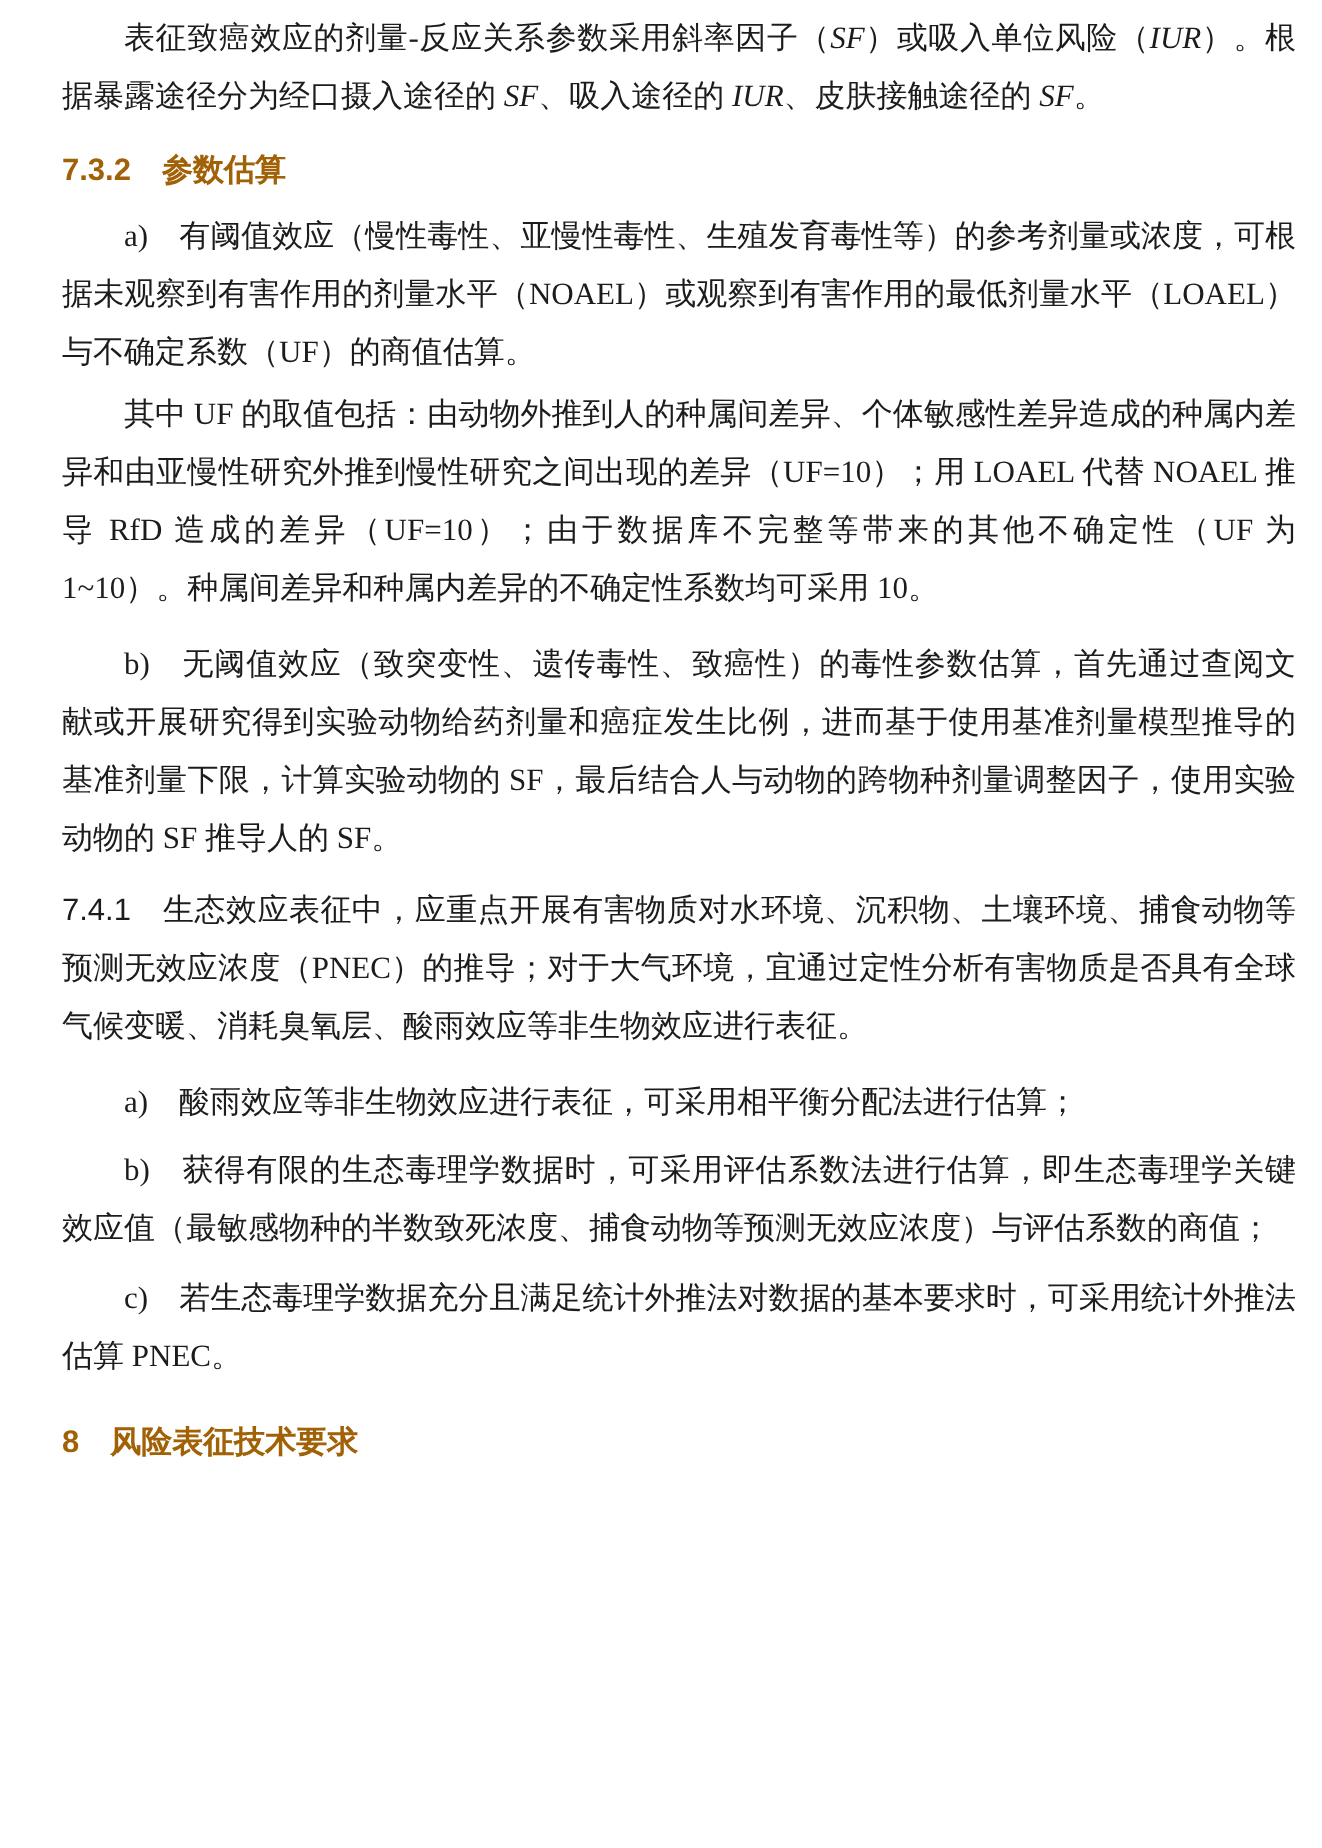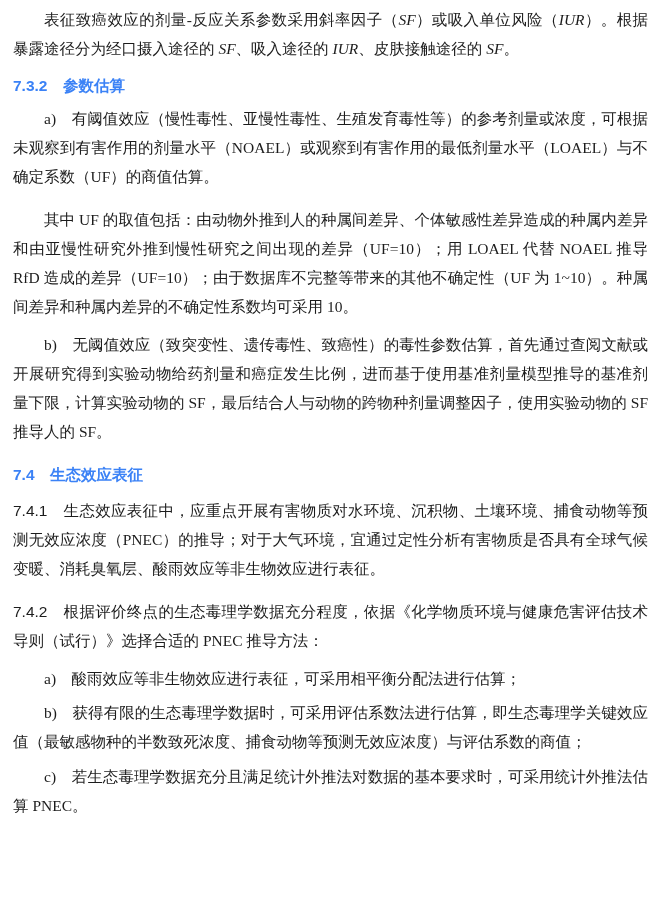--- a/index.html
+++ b/index.html
@@ -4,44 +4,44 @@
 <style>
   html, body {
     margin: 0;
     padding: 0;
     background: #ffffff;
   }
   .page {
     box-sizing: border-box;
     width: 661px;
     height: 924px;
-    padding: 5px 13px 0 13px;
+    padding: 5px 13px 0 31px;
     overflow: hidden;
     background: #ffffff;
     color: #1c1c1c;
     font-family: "Liberation Serif", "DejaVu Serif", serif;
     font-size: 15.5px;
     line-height: 29px;
   }
   .block {
     margin: 0;
     text-align: justify;
   }
   .indent { text-indent: 2em; }
   .heading {
     font-family: "Liberation Sans", "DejaVu Sans", sans-serif;
     font-weight: bold;
     text-align: left;
-    color: #3b82f6;
+    color: #a16207;
   }
   .num {
     font-family: "Liberation Sans", "DejaVu Sans", sans-serif;
   }
   i { font-style: italic; }
-  .mt2  { margin-top: 14px; }
+  .mt2  { margin-top: 2px; }
   .mt4  { margin-top: 4px; }
   .mt5  { margin-top: 5px; }
   .mt6  { margin-top: 6px; }
   .mt7  { margin-top: 7px; }
   .mt8  { margin-top: 8px; }
   .mt9  { margin-top: 9px; }
   .mt14 { margin-top: 14px; }
   .mt16 { margin-top: 16px; }
 </style>
 </head>
@@ -52,28 +52,27 @@
 
   <p class="block heading mt8"><span class="num">7.3.2</span><span>　参数估算</span></p>
 
 
   <p class="block indent mt4"><span>a)</span><span>　有阈值效应（慢性毒性、亚慢性毒性、生殖发育毒性等）的参考剂量或浓度，可根据未观察到有害作用的剂量水平（NOAEL）或观察到有害作用的最低剂量水平（LOAEL）与不确定系数（UF）的商值估算。</span></p>
 
   <p class="block indent mt2"><span>其中 UF 的取值包括：由动物外推到人的种属间差异、个体敏感性差异造成的种属内差异和由亚慢性研究外推到慢性研究之间出现的差异（UF=10）；用 LOAEL 代替 NOAEL 推导 RfD 造成的差异（UF=10）；由于数据库不完整等带来的其他不确定性（UF 为 1~10）。种属间差异和种属内差异的不确定性系数均可采用 10。</span></p>
 
   <p class="block indent mt9"><span>b)</span><span>　无阈值效应（致突变性、遗传毒性、致癌性）的毒性参数估算，首先通过查阅文献或开展研究得到实验动物给药剂量和癌症发生比例，进而基于使用基准剂量模型推导的基准剂量下限，计算实验动物的 SF，最后结合人与动物的跨物种剂量调整因子，使用实验动物的 SF 推导人的 SF。</span></p>
 
-  <p class="block heading mt14"><span class="num">7.4</span><span>　生态效应表征</span></p>
 
   <p class="block mt7"><span class="num">7.4.1</span><span>　生态效应表征中，应重点开展有害物质对水环境、沉积物、土壤环境、捕食动物等预测无效应浓度（PNEC）的推导；对于大气环境，宜通过定性分析有害物质是否具有全球气候变暖、消耗臭氧层、酸雨效应等非生物效应进行表征。</span></p>
 
-  <p class="block mt2"><span class="num">7.4.2</span><span>　根据评价终点的生态毒理学数据充分程度，依据《化学物质环境与健康危害评估技术导则（试行）》选择合适的 PNEC 推导方法：</span></p>
 
   <p class="block indent mt9"><span>a)</span><span>　酸雨效应等非生物效应进行表征，可采用相平衡分配法进行估算；</span></p>
 
   <p class="block indent mt5"><span>b)</span><span>　获得有限的生态毒理学数据时，可采用评估系数法进行估算，即生态毒理学关键效应值（最敏感物种的半数致死浓度、捕食动物等预测无效应浓度）与评估系数的商值；</span></p>
 
   <p class="block indent mt6"><span>c)</span><span>　若生态毒理学数据充分且满足统计外推法对数据的基本要求时，可采用统计外推法估算 PNEC。</span></p>
 
+  <p class="block heading mt14"><span class="num">8</span><span>　风险表征技术要求</span></p>
 
   <p class="block heading mt16"></p>
 
 </div>
 
 </body></html>

